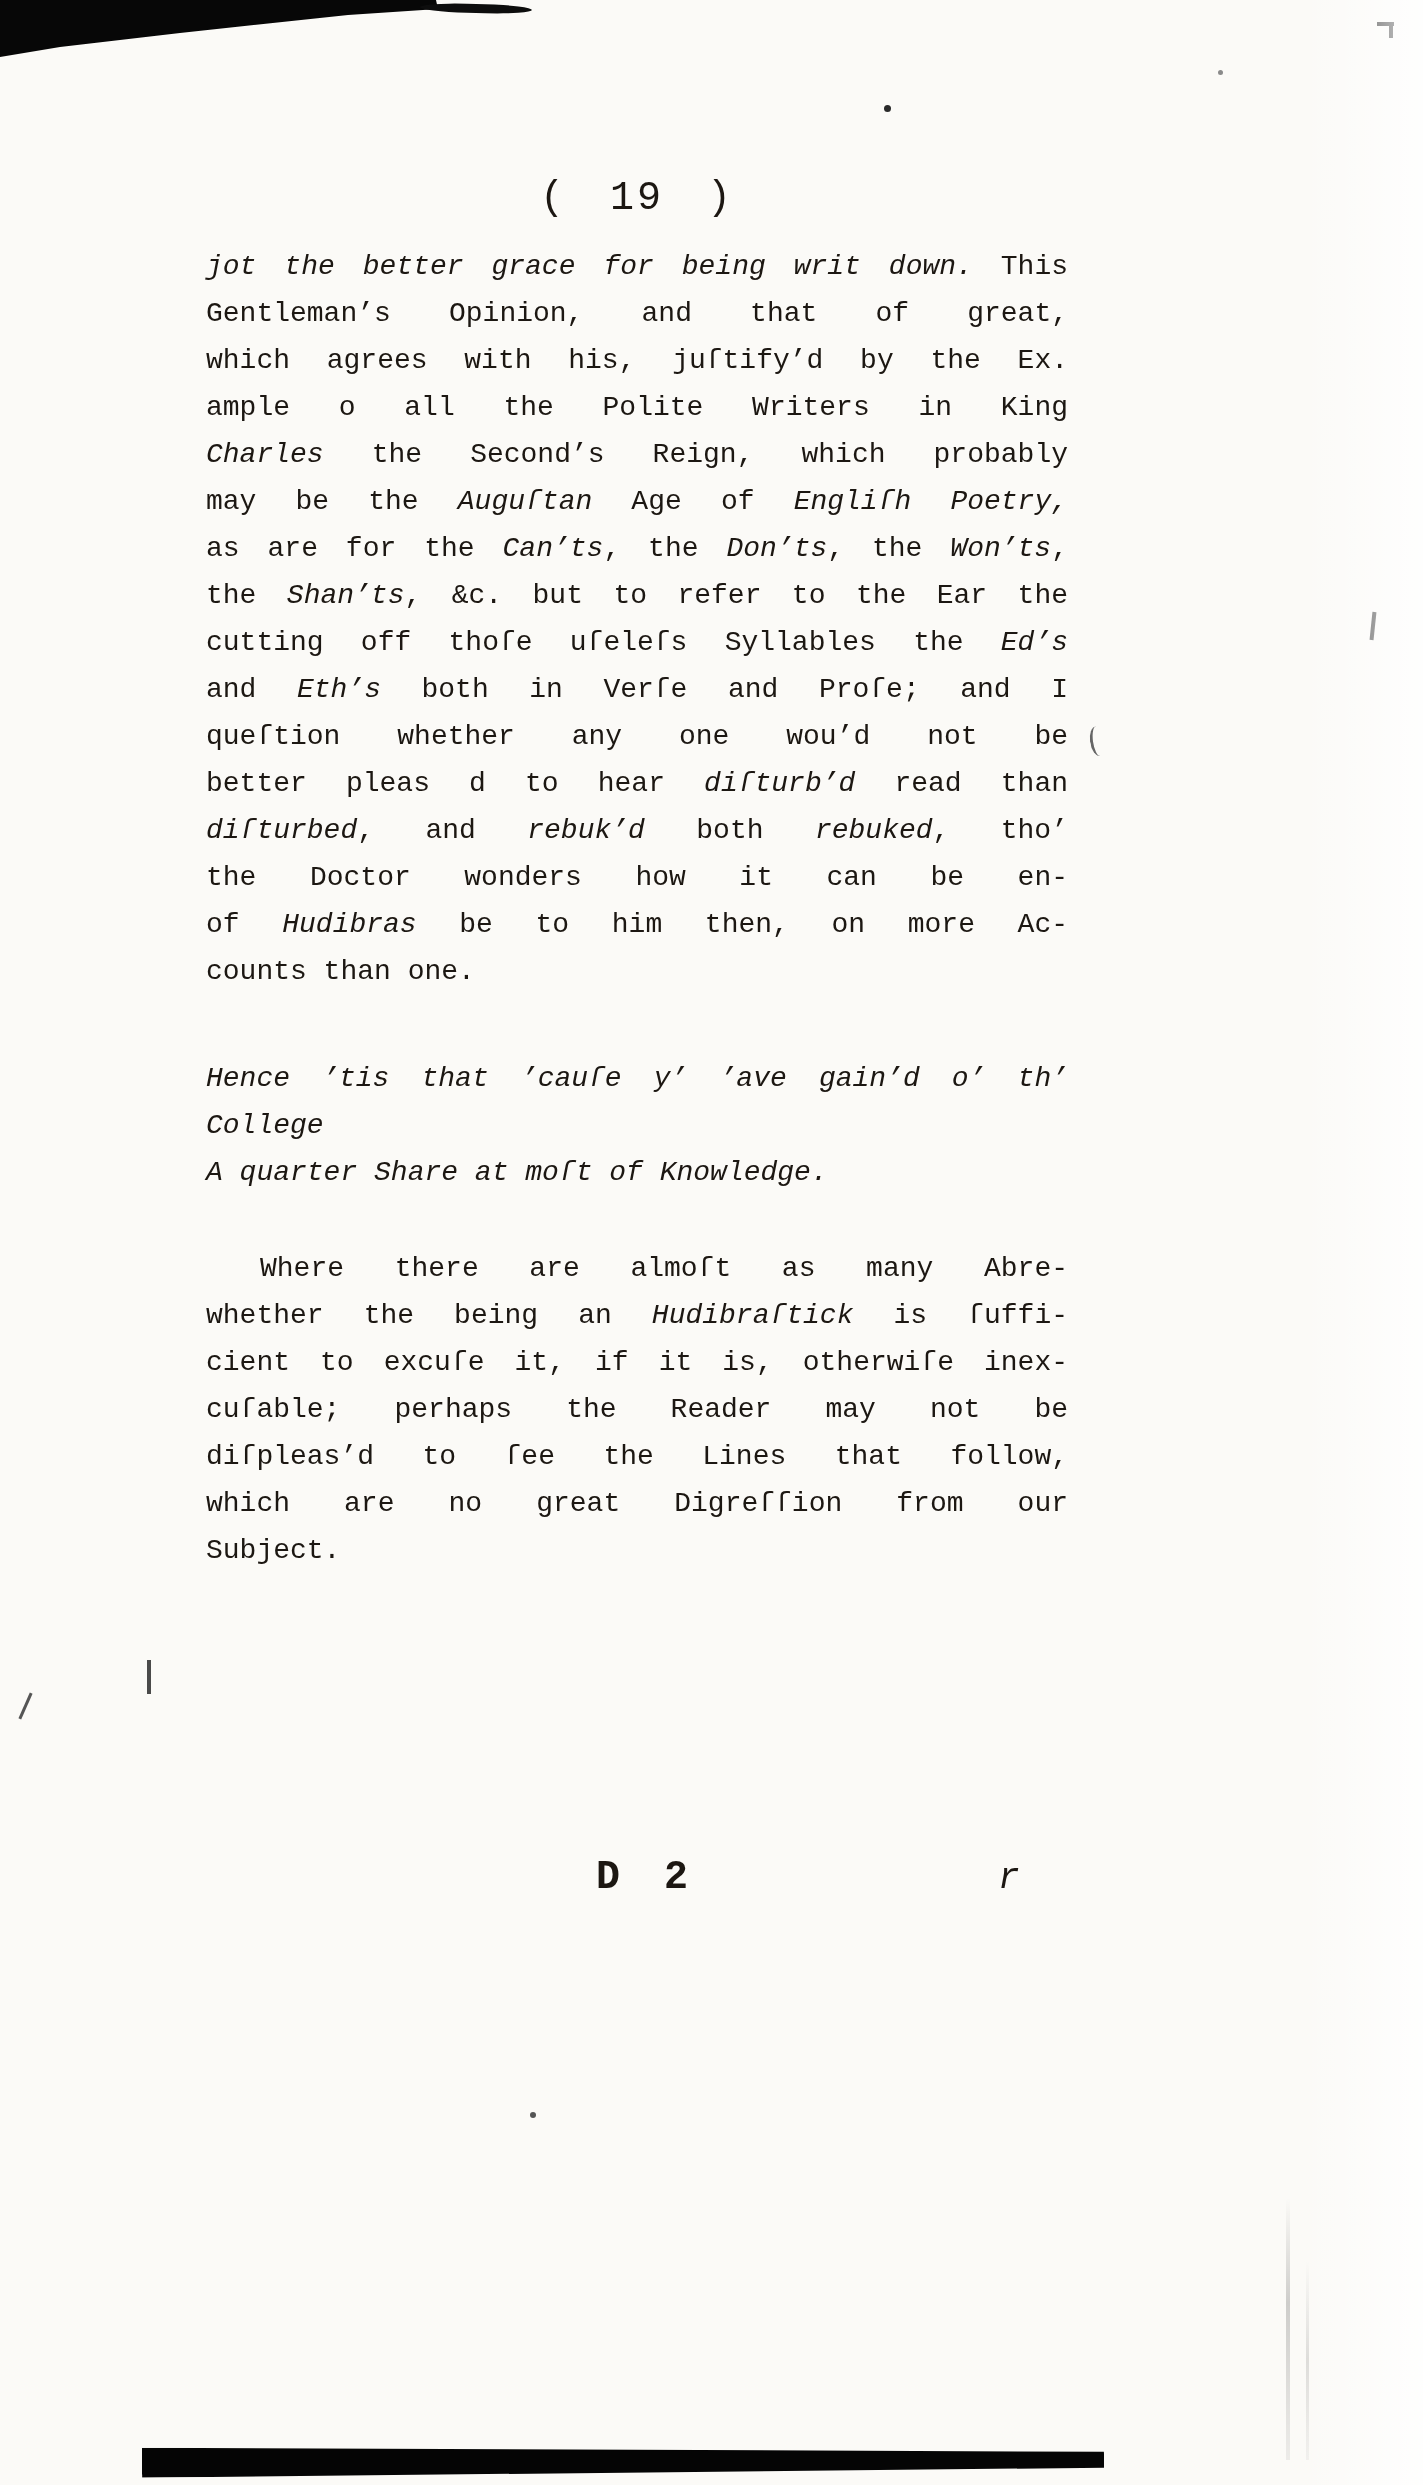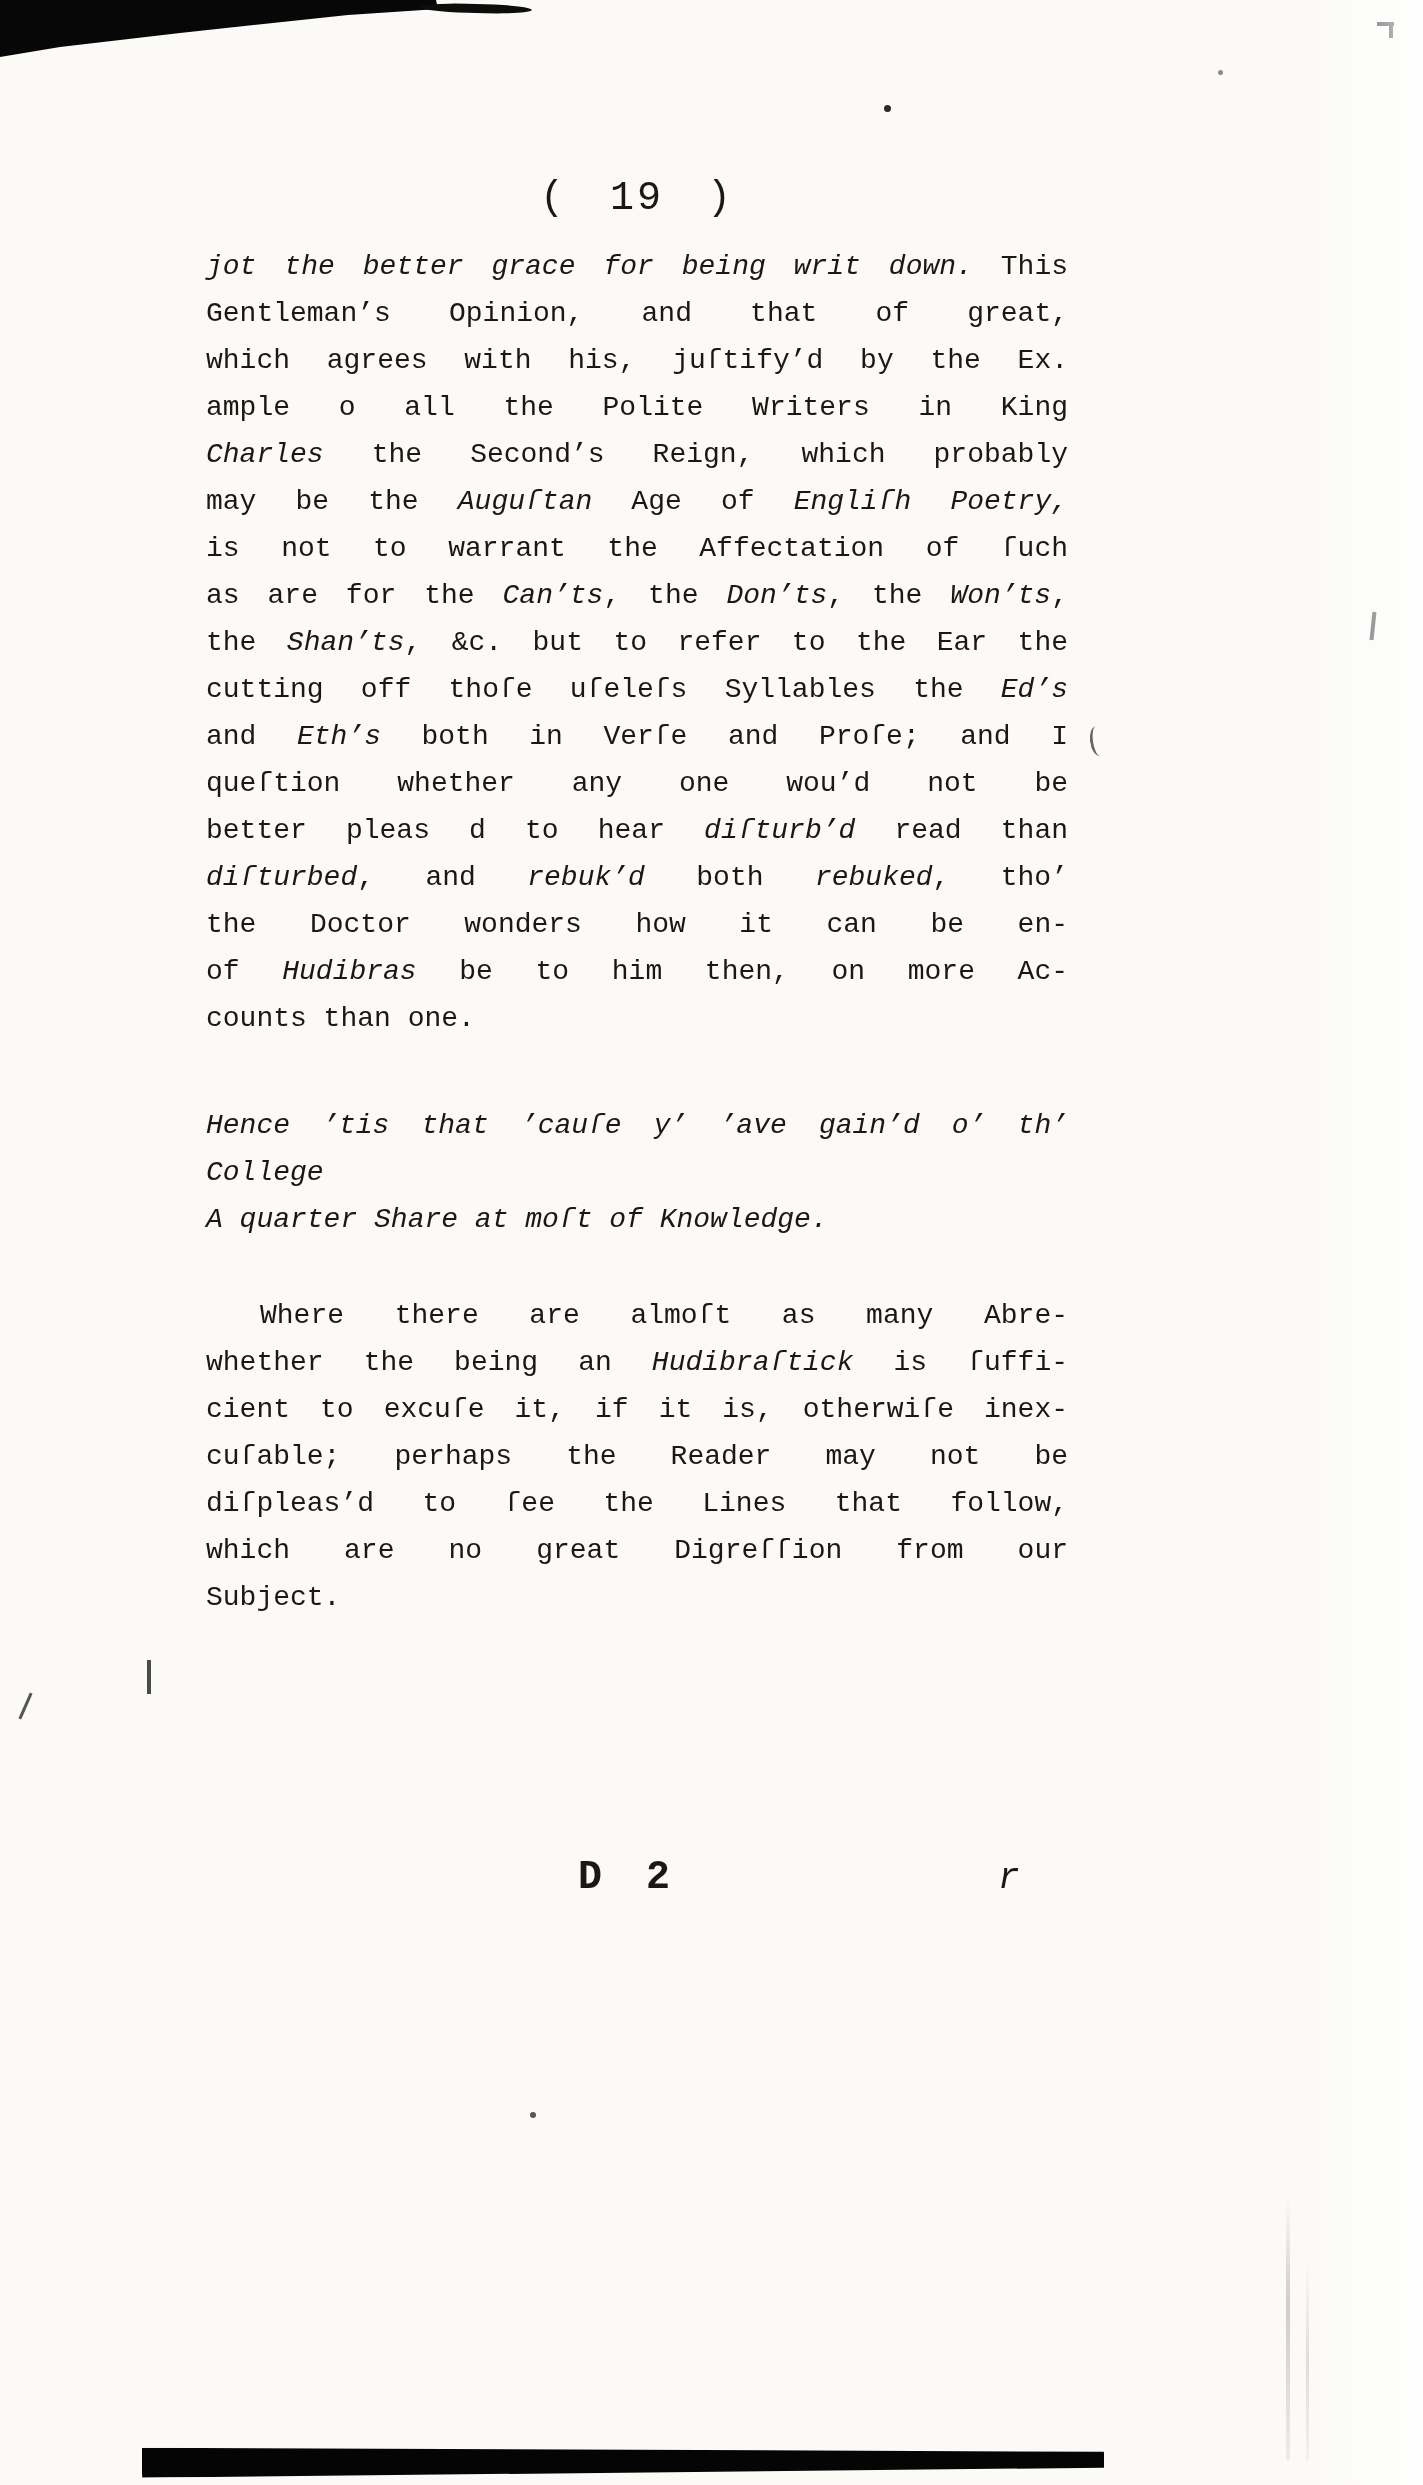--- a/index.html
+++ b/index.html
@@ -46,21 +46,21 @@
   .line.indent { text-indent: 54px; }
   .verse .line { text-align-last: left; font-style: italic; }
 
   .it { font-style: italic; }
 
   .sig-row {
     position: absolute;
     top: 1855px; left: 206px; width: 862px; height: 70px;
   }
   .signature {
-    position: absolute; left: 372px; top: 0;
+    position: absolute; left: 390px; top: 0;
     font-size: 40px; font-weight: bold; letter-spacing: 10px;
   }
   .catchword {
     position: absolute; left: 792px; top: 3px;
     font-size: 36px; font-style: italic;
   }
 
   
   .af { position: absolute; }
   .top-wedge {
@@ -125,21 +125,20 @@
   <div class="page-header">( 19 )</div>
 
   <div class="text-block">
       <div class="para">
         <div class="line"><span class="it">jot the better grace for being writ down.</span><span> This</span></div>
         <div class="line"><span>Gentleman’s Opinion, and that of great,</span></div>
         <div class="line"><span>which agrees with his, juſtify’d by the Ex.</span></div>
         <div class="line"><span>ample o all the Polite Writers in King</span></div>
         <div class="line"><span class="it">Charles</span><span> the Second’s Reign, which probably</span></div>
         <div class="line"><span>may be the </span><span class="it">Auguſtan</span><span> Age of </span><span class="it">Engliſh</span><span class="it"> Poetry,</span></div>
-        <div class="line"><span>is not to warrant the Affectation of ſuch</span></div>
         <div class="line"><span>as are for the </span><span class="it">Can’ts</span><span>, the </span><span class="it">Don’ts</span><span>, the </span><span class="it">Won’ts</span><span>,</span></div>
         <div class="line"><span>the </span><span class="it">Shan’ts</span><span>, &amp;c. but to refer to the Ear the</span></div>
         <div class="line"><span>cutting off thoſe uſeleſs Syllables the </span><span class="it">Ed’s</span></div>
         <div class="line"><span>and </span><span class="it">Eth’s</span><span> both in Verſe and Proſe; and I</span></div>
         <div class="line"><span>queſtion whether any one wou’d not be</span></div>
         <div class="line"><span>better pleas d to hear </span><span class="it">diſturb’d</span><span> read than</span></div>
         <div class="line"><span class="it">diſturbed</span><span>, and </span><span class="it">rebuk’d</span><span> both </span><span class="it">rebuked</span><span>, tho’</span></div>
         <div class="line"><span>the Doctor wonders how it can be en-</span></div>
       </div>
       <div class="para">

